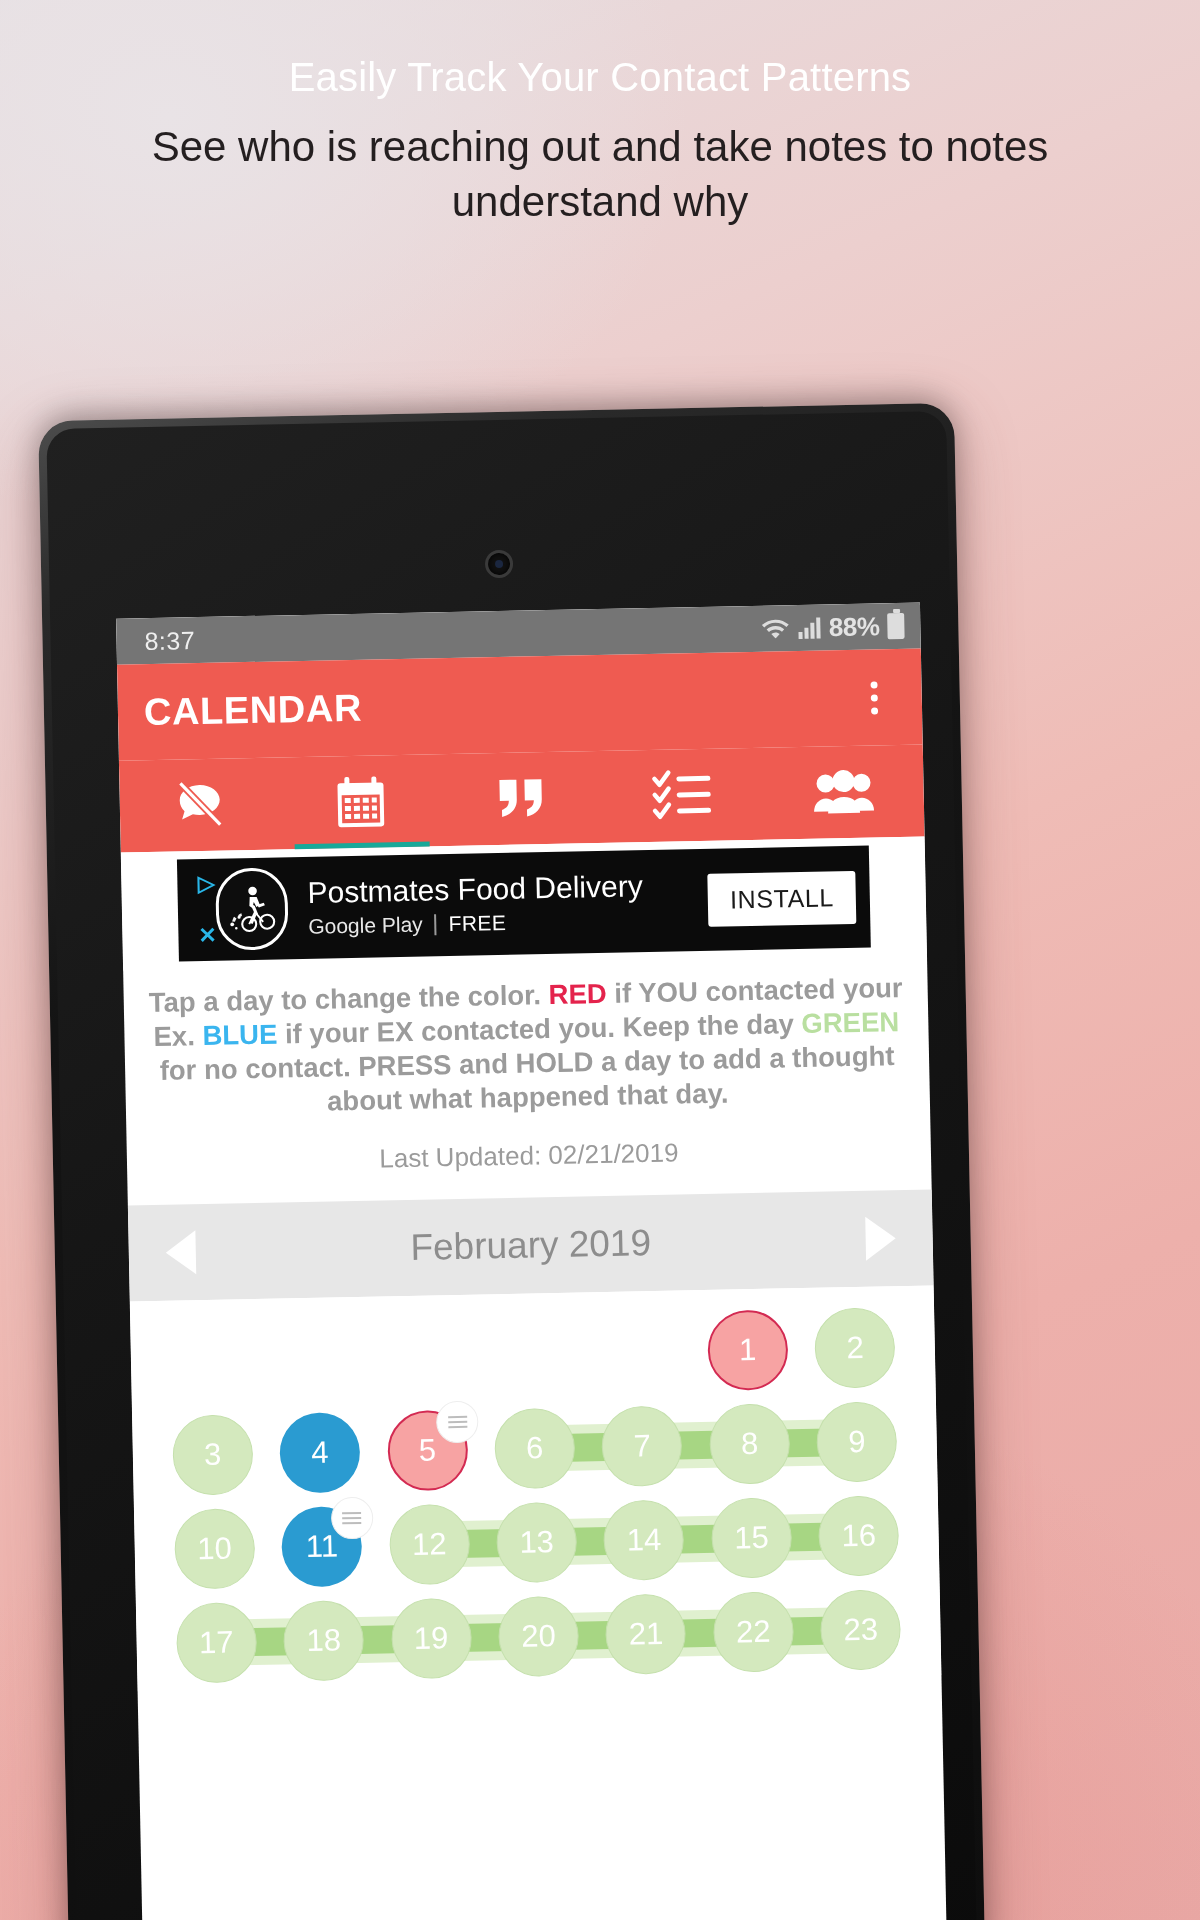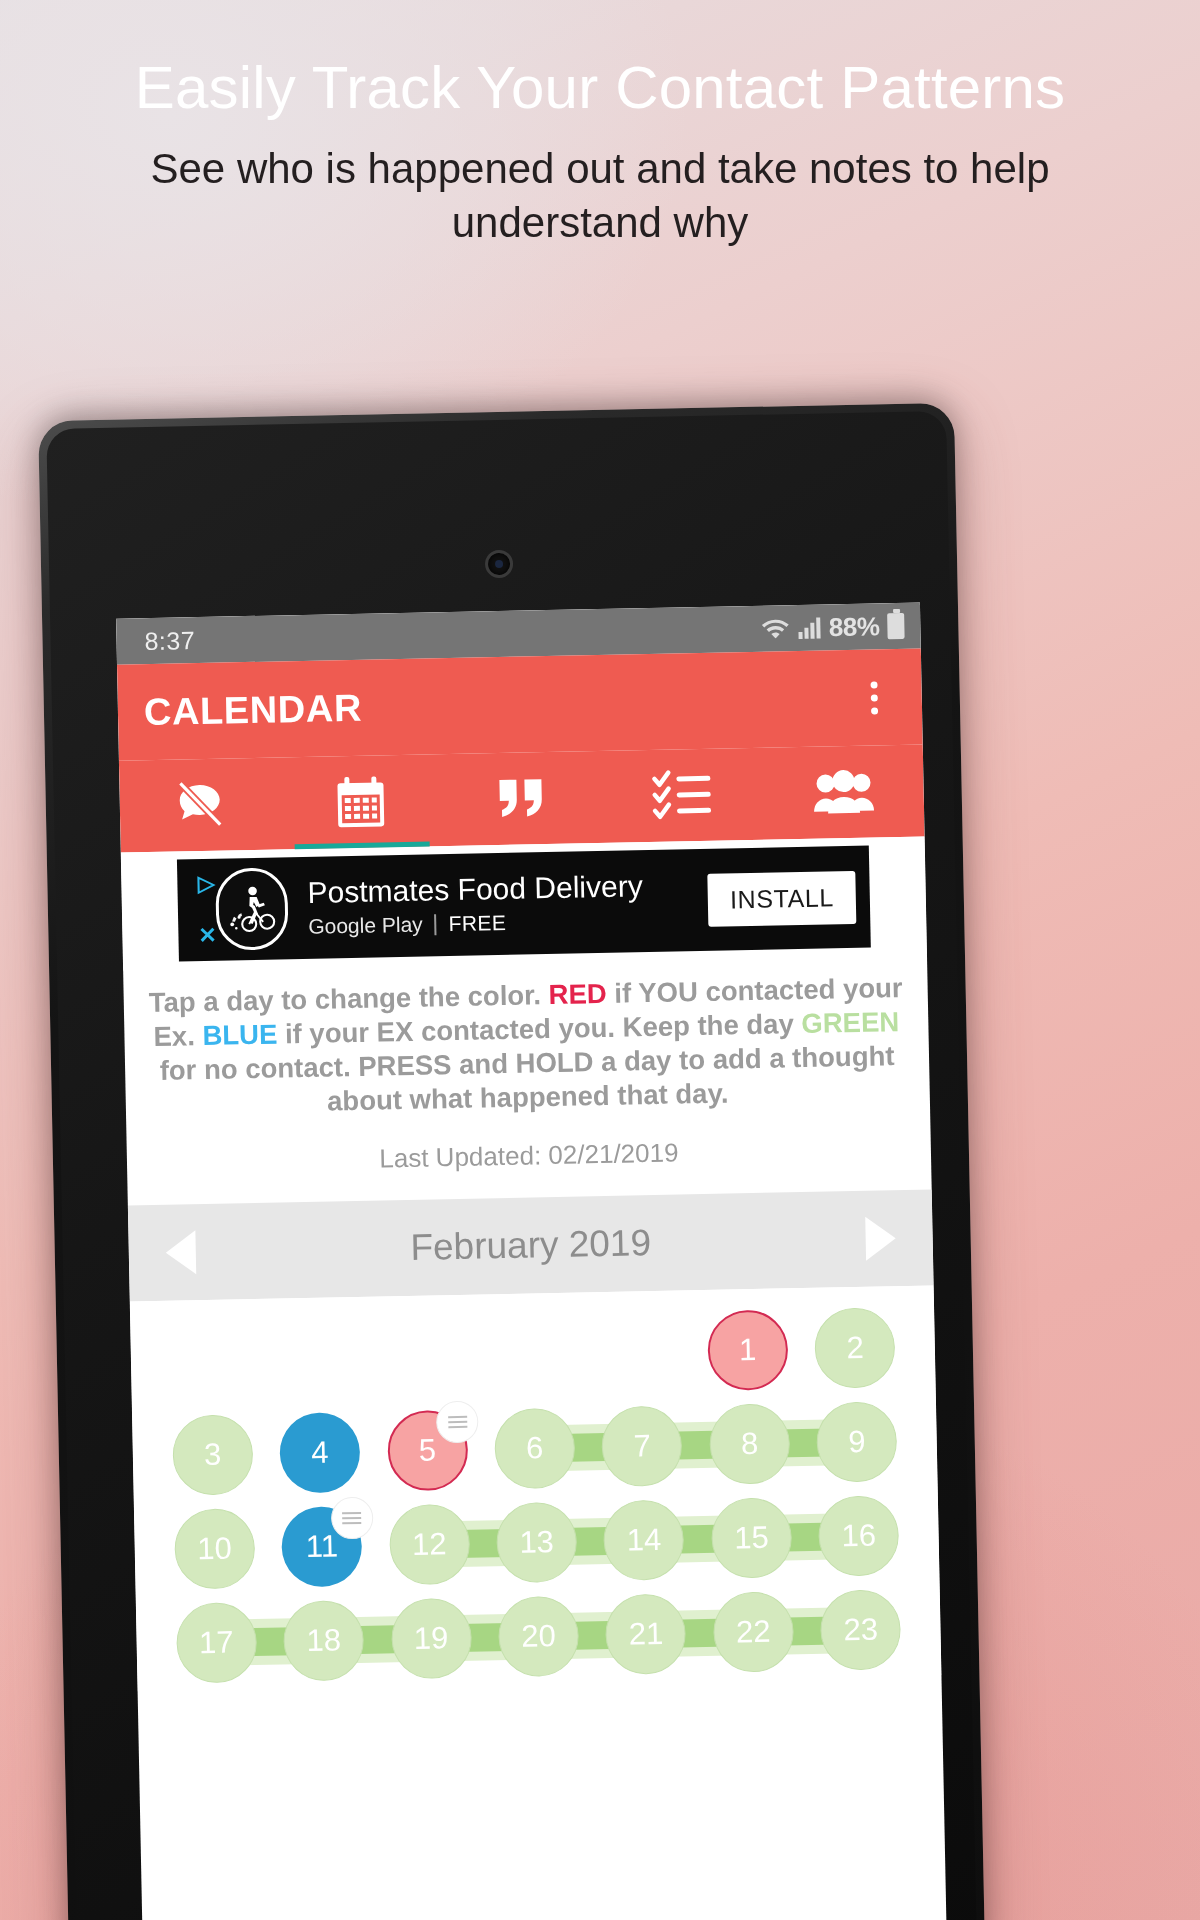--- a/index.html
+++ b/index.html
@@ -22,21 +22,21 @@
     position: absolute; inset: 0;
     background: radial-gradient(ellipse 1100px 900px at 50% 100%, rgba(226,140,134,.55) 0%, rgba(226,140,134,0) 65%);
   }
 
   
   .promo-head {
     position: absolute; left: 0; right: 0; top: 56px;
     text-align: center; z-index: 5;
   }
   .promo-title {
-    font-size: 60px; line-height: 1.06; color: #ffffff;
+    font-size: 40px; line-height: 1.06; color: #ffffff;
     font-weight: 400; letter-spacing: .2px;
     font-family: "Liberation Sans", sans-serif;
   }
   .promo-sub {
     margin-top: 22px;
     font-size: 42px; line-height: 1.30; color: #241f20;
     font-weight: 400; padding: 0 130px;
   }
 
   
@@ -221,21 +221,21 @@
   .note-badge i { display: block; width: 19px; height: 2px; background: #bdbdbd; }
   .cell.empty .daycirc { visibility: hidden; }
 </style>
 </head>
 <body>
 
 <div id="promo-bg"></div>
 
 <div class="promo-head">
   <div class="promo-title">Easily Track Your Contact Patterns</div>
-  <div class="promo-sub">See who is happened out and take notes to help understand why</div>
+  <div class="promo-sub">See who is reaching out and take notes to notes understand why</div>
 </div>
 
 <div id="device">
   <div id="device-inner">
     <div id="camera"></div>
 
     <div id="screen">
 
       <div class="statusbar">
         <div class="status-time">8:37</div>

